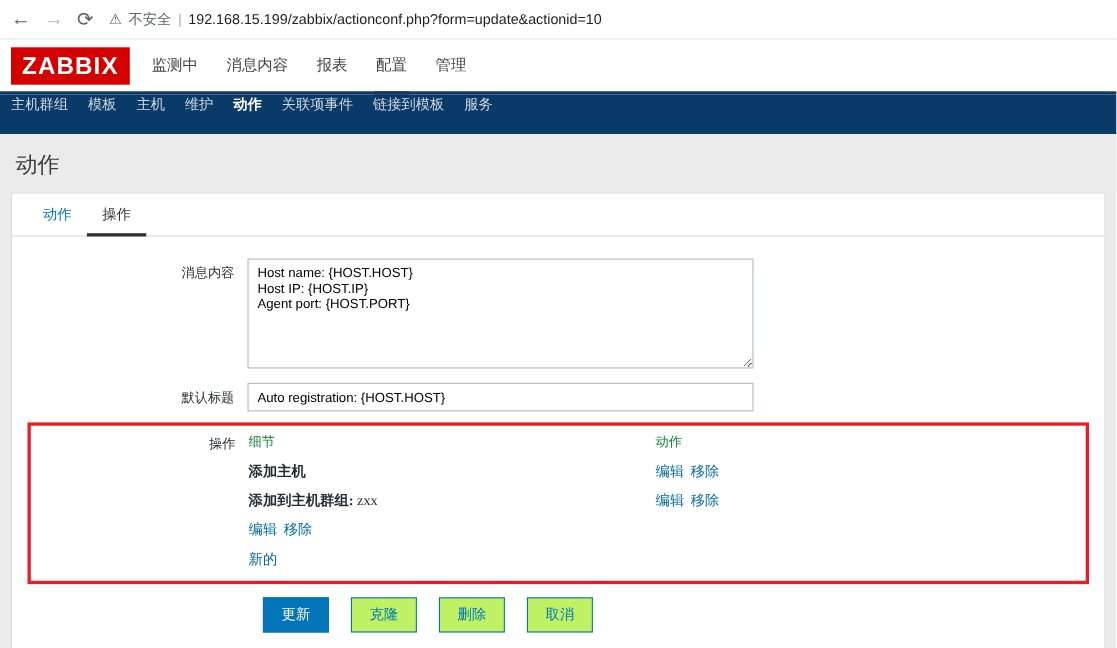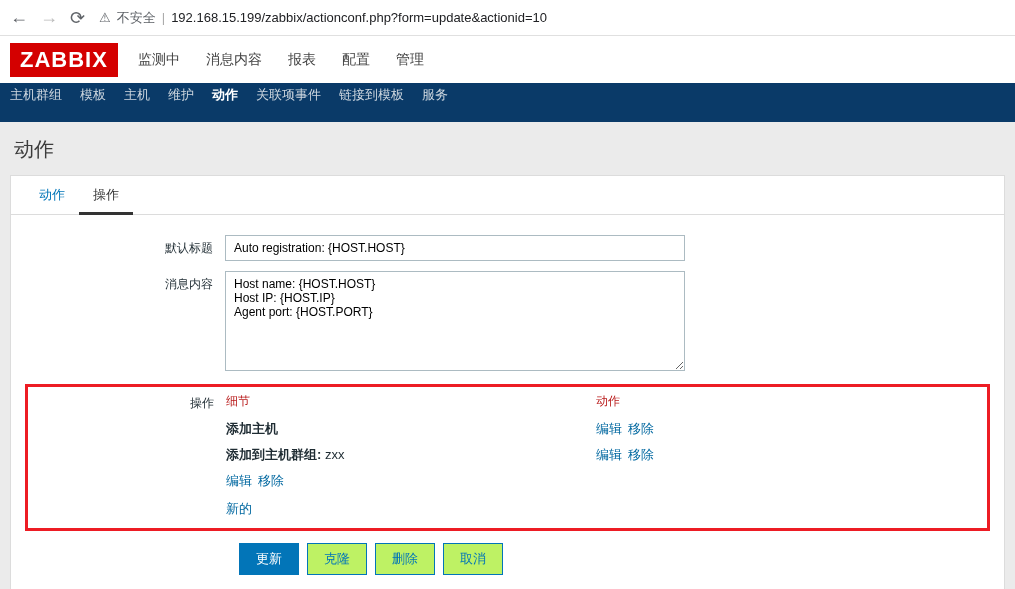--- a/index.html
+++ b/index.html
@@ -35,29 +35,29 @@
   .form { padding: 20px 14px 16px; }
   .row { display: flex; margin-bottom: 10px; }
   .lbl { width: 200px; text-align: right; padding-right: 12px; padding-top: 5px; color: #1f2c33; font-size: 12px; }
   .fld { flex: 0 0 460px; }
   .fld input[type=text] { width: 100%; padding: 5px 8px; border: 1px solid #acbbc2; font-size: 12px; }
   .fld textarea { width: 100%; height: 100px; padding: 5px 8px; border: 1px solid #acbbc2; font-size: 12px; font-family: inherit; resize: both; }
   
   .ops-box { border: 3px solid #ed1c24; padding: 6px 8px 10px; margin-top: 6px; display: flex; }
   .ops-lbl { width: 190px; text-align: right; padding-right: 12px; padding-top: 2px; font-size: 12px; }
   .ops-tbl { flex: 1; }
-  .ops-head { display: flex; color: #b91c1c; font-size: 12px; padding-bottom: 6px; }
+  .ops-head { display: flex; color: #15803d; font-size: 12px; padding-bottom: 6px; }
   .ops-head .c1 { width: 370px; }
   .ops-row { display: flex; padding: 4px 0; font-size: 13px; }
-  .ops-row .c1 { width: 370px; }
+  .ops-row .c1 { width: 370px; font-family: Liberation Serif, serif; }
   .ops-row .b { font-weight: bold; }
   .ops-row .c2 a, .new a { color: #0369a1; text-decoration: none; margin-right: 6px; cursor: pointer; }
   .new { padding-top: 6px; font-size: 13px; }
   
-  .btns { margin: 12px 0 0 214px; display: flex; gap: 8px; }
+  .btns { margin: 12px 0 0 214px; display: flex; gap: 20px; }
   .btn { padding: 6px 16px; font-size: 13px; border: 1px solid #0275b8; background: #bef264; color: #0275b8; cursor: pointer; }
   .btn.primary { background: #0275b8; color: #fff; }
 </style>
 </head>
 <body>
 
 <div class="browser-bar">
   <div class="nav-arrows">
     <span>←</span>
     <span class="dim">→</span>
@@ -97,28 +97,28 @@
   <div class="page-title">动作</div>
 
   <div class="panel">
     <div class="tabs" id="tabs">
         <a>动作</a>
         <a class="active">操作</a>
       </div>
 
     <div class="form">
       <div class="row">
-        <div class="lbl">默认标题</div>
-        <div class="fld"><input type="text" value="Auto registration: {HOST.HOST}" style=""></div>
-      </div>
-      <div class="row">
         <div class="lbl">消息内容</div>
         <div class="fld"><textarea id="msg" style="">Host name: {HOST.HOST}
 Host IP: {HOST.IP}
 Agent port: {HOST.PORT}</textarea></div>
+      </div>
+      <div class="row">
+        <div class="lbl">默认标题</div>
+        <div class="fld"><input type="text" value="Auto registration: {HOST.HOST}" style=""></div>
       </div>
 
       <div class="ops-box">
         <div class="ops-lbl">操作</div>
         <div class="ops-tbl">
           <div class="ops-head">
             <div class="c1">细节</div>
             <div class="c2">动作</div>
           </div>
           <div id="ops-rows">

